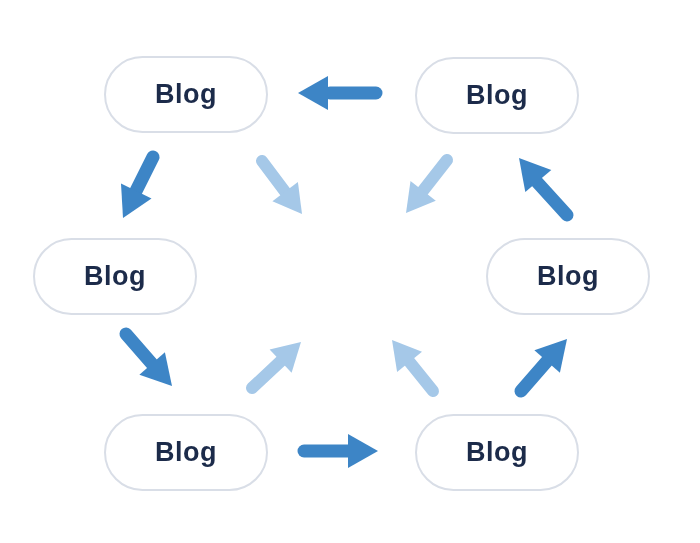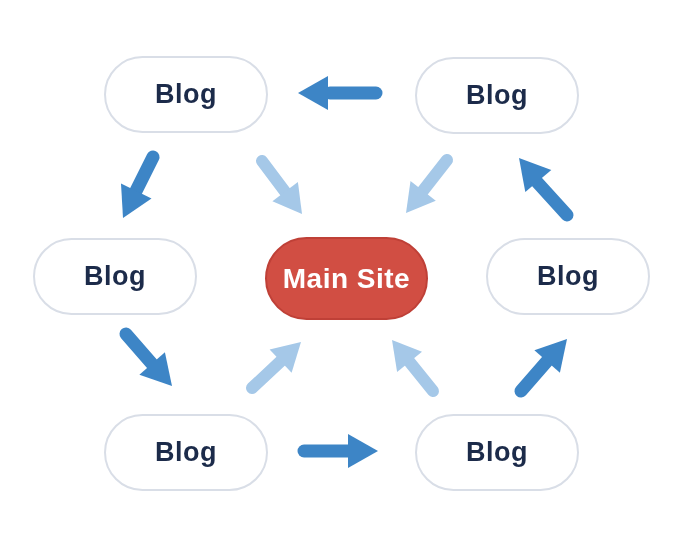--- a/index.html
+++ b/index.html
@@ -123,17 +123,14 @@
   </div>
   <div class="node blog-node pos-blog-mid-right">
     <span>Blog</span>
   </div>
   <div class="node blog-node pos-blog-bottom-left">
     <span>Blog</span>
   </div>
   <div class="node blog-node pos-blog-bottom-right">
     <span>Blog</span>
   </div>
-  <div class="node main-node pos-main-site">
-    <span>Main Site</span>
-  </div>
 
 </div>
 
 </body></html>

